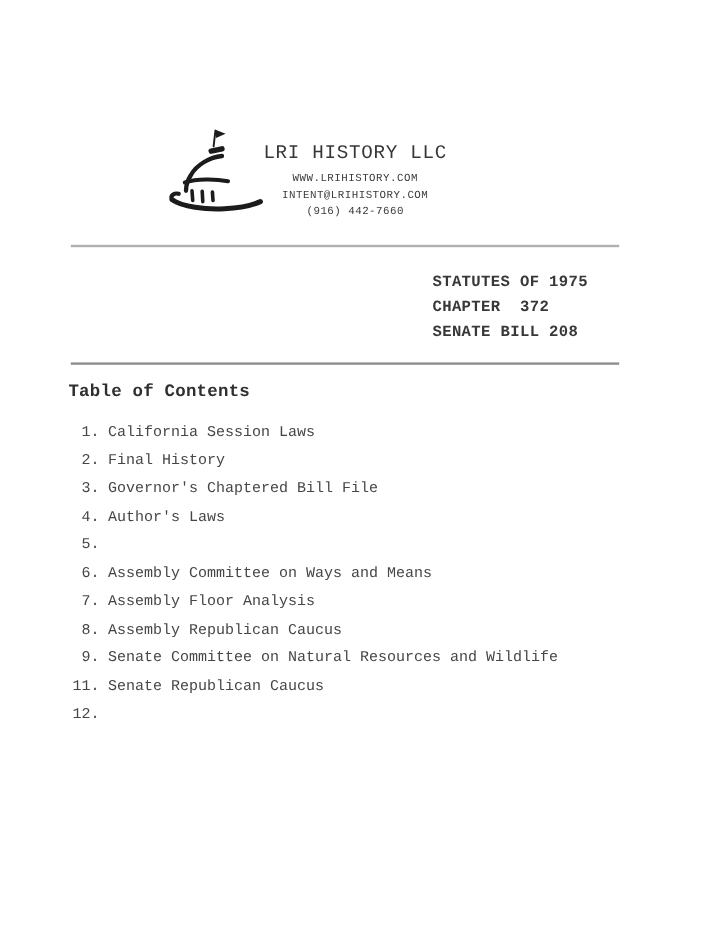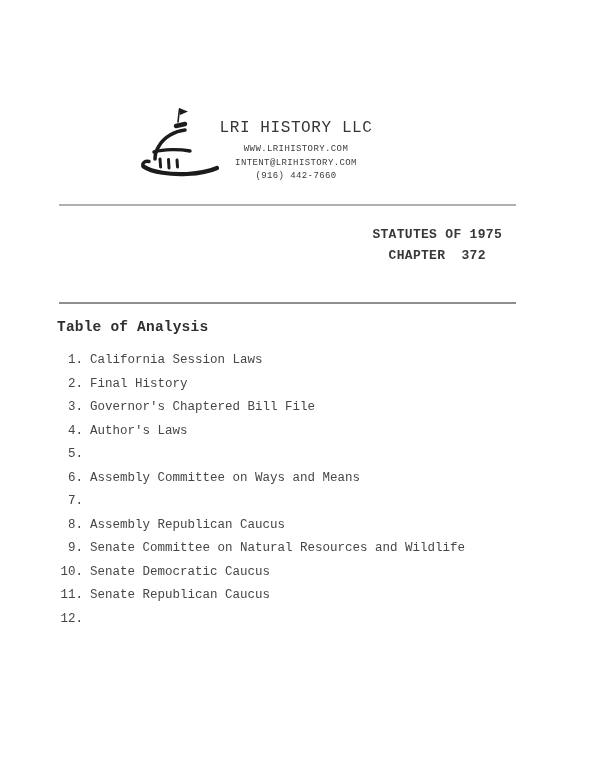--- a/index.html
+++ b/index.html
@@ -54,23 +54,23 @@
     left: 59px;
     width: 457px;
     height: 2px;
   }
   .rule-1 { top: 160px; background: #b0b0b0; }
   .rule-2 { top: 258px; background: #8e8e8e; }
 
   
   .ref {
     position: absolute;
-    right: 98px;
+    right: 110px;
     top: 180px;
-    text-align: center;
+    text-align: left;
   }
   .ref-line {
     font-size: 13px;
     font-weight: bold;
     line-height: 21px;
     letter-spacing: 0.3px;
     color: #383838;
     white-space: pre;
   }
 
@@ -142,25 +142,26 @@
         <div>(916) 442-7660</div>
       </div>
     </div>
   </header>
 
   <div class="rule rule-1"></div>
 
   <div class="ref">
     <div class="ref-line">STATUTES OF 1975</div>
     <div class="ref-line">CHAPTER  372</div>
+    <div class="ref-line">SENATE BILL 208</div>
   </div>
 
   <div class="rule rule-2"></div>
 
-  <h1 class="toc-heading">Table of Analysis</h1>
+  <h1 class="toc-heading">Table of Contents</h1>
 
   <ol class="toc-list">
     <li>
       <span class="num">1.</span>
       <span class="txt">California Session Laws</span>
     </li>
     <li>
       <span class="num">2.</span>
       <span class="txt">Final History</span>
     </li>
@@ -174,34 +175,31 @@
     </li>
     <li>
       <span class="num">5.</span>
     </li>
     <li>
       <span class="num">6.</span>
       <span class="txt">Assembly Committee on Ways and Means</span>
     </li>
     <li>
       <span class="num">7.</span>
+      <span class="txt">Assembly Floor Analysis</span>
     </li>
     <li>
       <span class="num">8.</span>
       <span class="txt">Assembly Republican Caucus</span>
     </li>
     <li>
       <span class="num">9.</span>
       <span class="txt">Senate Committee on Natural Resources and Wildlife</span>
     </li>
     <li>
-      <span class="num">10.</span>
-      <span class="txt">Senate Democratic Caucus</span>
-    </li>
-    <li>
       <span class="num">11.</span>
       <span class="txt">Senate Republican Caucus</span>
     </li>
     <li>
       <span class="num">12.</span>
     </li>
   </ol>
 
 </div>
 

